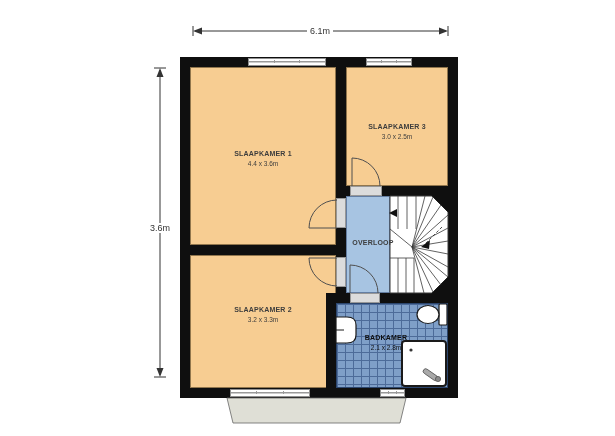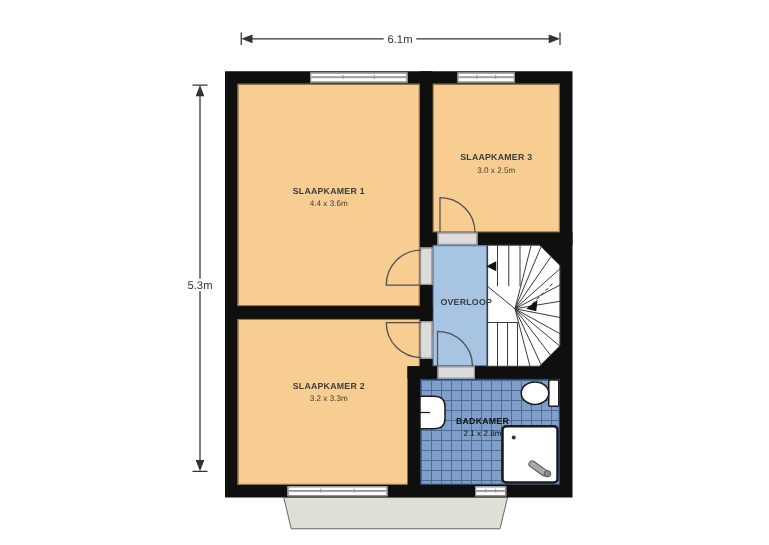--- a/index.html
+++ b/index.html
@@ -133,21 +133,21 @@
       <polygon class="dimhead" points="448,31 439,27.5 439,34.5"></polygon>
     </g>
     <g>
       <path class="dim" d="M154,68 H166 M154,377 H166 M160,70 V375"></path>
       <polygon class="dimhead" points="160,68 156.5,77 163.5,77"></polygon>
       <polygon class="dimhead" points="160,377 156.5,368 163.5,368"></polygon>
     </g>
   </svg>
 
   <span class="dim-label" style="left:320px;top:31px">6.1m</span>
-  <span class="dim-label" style="left:160px;top:228px">5.3m</span>
+  <span class="dim-label" style="left:160px;top:228px">3.6m</span>
 
   <div class="room-label" style="left:190px;top:149px;width:146px">
     <div class="rname">SLAAPKAMER 1</div>
     <div class="rsize">4.4 x 3.6m</div>
   </div>
   <div class="room-label" style="left:346px;top:122px;width:102px">
     <div class="rname">SLAAPKAMER 3</div>
     <div class="rsize">3.0 x 2.5m</div>
   </div>
   <div class="room-label" style="left:190px;top:305px;width:146px">

